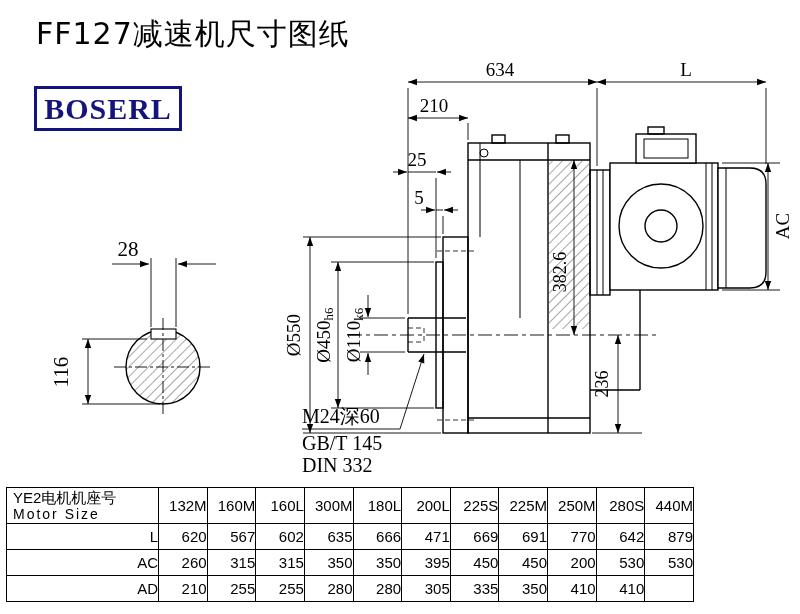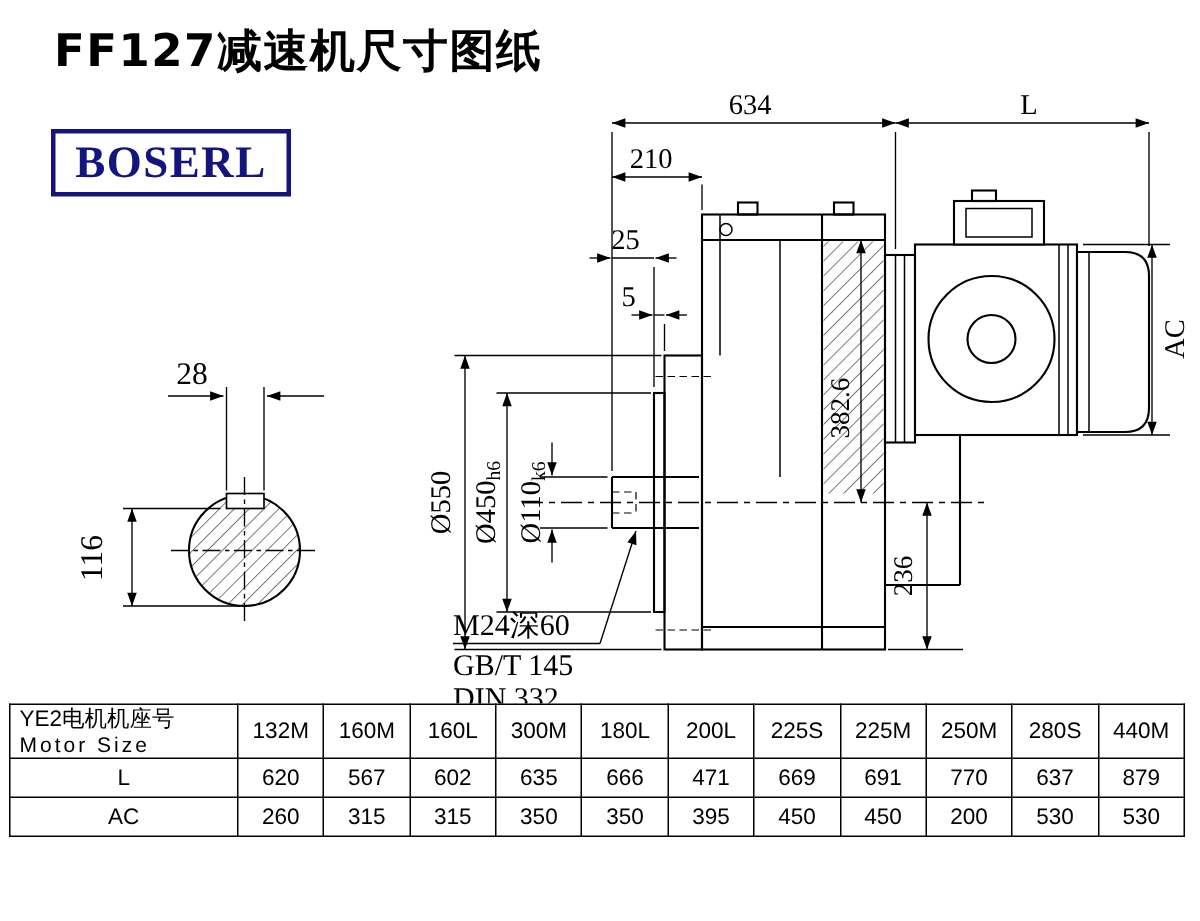--- a/index.html
+++ b/index.html
@@ -3,39 +3,39 @@
 <meta charset="utf-8">
 <style>
   * { margin:0; padding:0; box-sizing:border-box; }
   html,body { background:#fff; }
   #app {
     position:relative; width:800px; height:614px; background:#fff;
     font-family:"Liberation Sans", sans-serif; overflow:hidden; color:#000;
   }
   .title {
     position:absolute; left:36px; top:14px;
-    font-family:"DejaVu Sans", sans-serif; font-weight:bold;
+    font-family:"DejaVu Sans", sans-serif; font-weight:normal;
     font-size:30px; letter-spacing:1px; color:#000; white-space:nowrap;
   }
   .brand-box {
-    position:absolute; left:34px; top:86px; width:160px; height:45px;
+    position:absolute; left:34px; top:86px; width:148px; height:45px;
     border:3px solid #14147e; background:#fff;
     display:flex; align-items:center; justify-content:center;
   }
   .brand-text {
     font-family:"Liberation Serif", serif; font-size:30px; font-weight:600;
     color:#14147e; letter-spacing:1px; line-height:1;
   }
   svg.drawing { position:absolute; left:0; top:0; }
   table.dim-table {
-    position:absolute; left:6px; top:469px; width:784px;
+    position:absolute; left:6px; top:487px; width:688px;
     border-collapse:collapse; table-layout:fixed; background:#fff;
   }
   .dim-table td {
-    border:1px solid #000; text-align:center; vertical-align:middle;
+    border:1px solid #000; text-align:right; vertical-align:middle;
     font-size:15px; height:26px; padding:1px 0; color:#000;
   }
   .dim-table tr.header-row td { height:36px; }
   .dim-table td.head-col { text-align:left; padding-left:6px; }
   .head-cn { font-size:15px; line-height:1.15; }
   .head-en { font-size:14px; letter-spacing:2px; line-height:1.15; }
 </style>
 </head>
 <body>
 
@@ -221,33 +221,47 @@
         <td>L</td>
         <td>620</td>
         <td>567</td>
         <td>602</td>
         <td>635</td>
         <td>666</td>
         <td>471</td>
         <td>669</td>
         <td>691</td>
         <td>770</td>
-        <td>637</td>
+        <td>642</td>
         <td>879</td>
       </tr>
       <tr>
         <td>AC</td>
         <td>260</td>
         <td>315</td>
         <td>315</td>
         <td>350</td>
         <td>350</td>
         <td>395</td>
         <td>450</td>
         <td>450</td>
         <td>200</td>
         <td>530</td>
         <td>530</td>
       </tr>
+      <tr>
+        <td>AD</td>
+        <td>210</td>
+        <td>255</td>
+        <td>255</td>
+        <td>280</td>
+        <td>280</td>
+        <td>305</td>
+        <td>335</td>
+        <td>350</td>
+        <td>410</td>
+        <td>410</td>
+        <td></td>
+      </tr>
     </tbody>
   </table>
 
 </div>
 
 </body></html>

